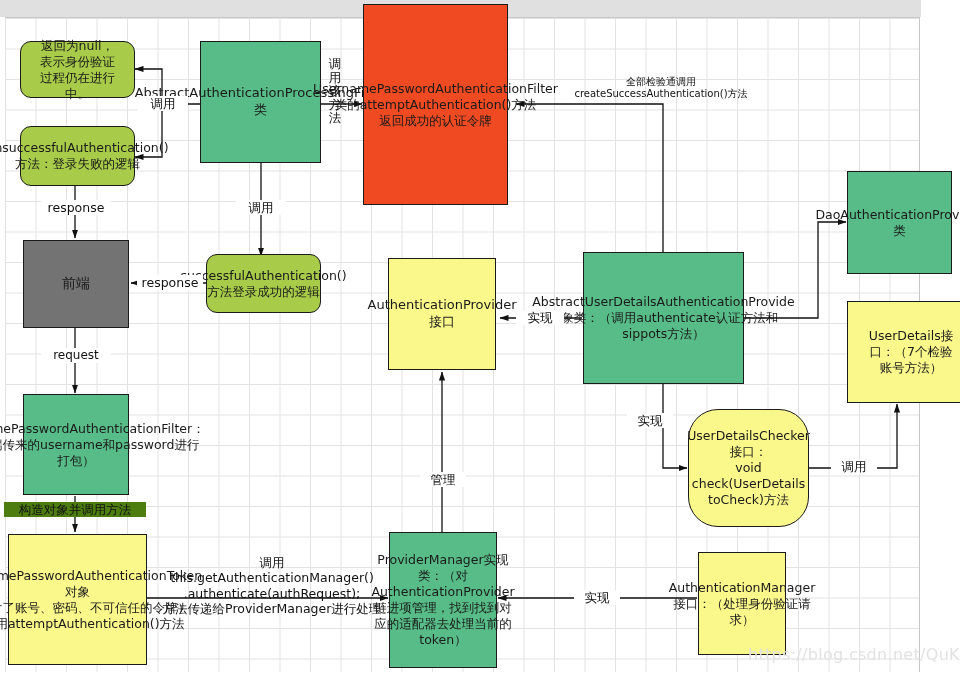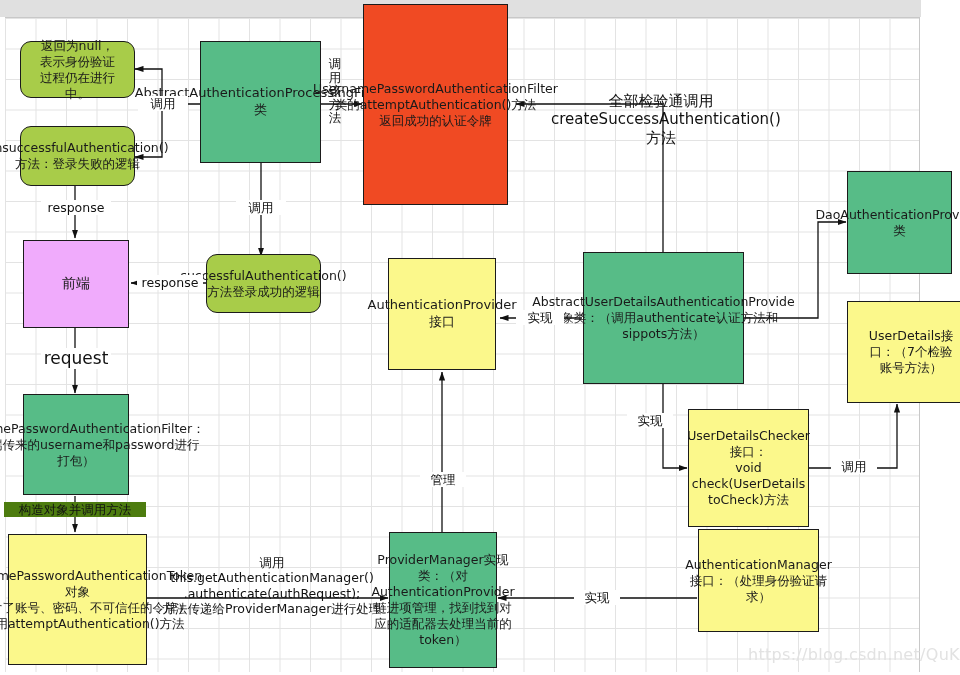--- a/index.html
+++ b/index.html
@@ -38,21 +38,21 @@
     position:absolute;
     box-sizing:border-box;
     display:flex;align-items:center;justify-content:center;
     text-align:center;
     color:#1a1a1a;
     line-height:1.28;
     white-space:pre-line;
     padding:2px 18px;
   }
   .green{ background:#57BC87; border:1px solid #1b1b1b; }
-  .orange{ background:#f0abfc; border:1px solid #1b1b1b; }
+  .orange{ background:#737373; border:1px solid #1b1b1b; }
   .red{ background:#F04A23; border:1px solid #1b1b1b; }
   .yellow{ background:#FBF88B; border:1px solid #1b1b1b; }
   .olive{ background:#A8CC49; border:1px solid #1b1b1b; border-radius:11px; }
 
   .edge-label{
     position:absolute;
     color:#111;
     background:transparent;
     text-align:center;
     line-height:1.22;
@@ -142,53 +142,53 @@
   <div class="node yellow" style="left:388px;top:258px;width:108px;height:112px;font-size:13px;">AuthenticationProvider接口</div>
 
   <div class="node green" style="left:389px;top:532px;width:108px;height:136px;font-size:12.5px;">ProviderManager实现类：（对AuthenticationProvider链进项管理，找到找到对应的适配器去处理当前的token）</div>
 
   <div class="node green" style="left:583px;top:252px;width:161px;height:132px;font-size:12.5px;">AbstractUserDetailsAuthenticationProvide抽象类：（调用authenticate认证方法和sippots方法）</div>
 
   <div class="node green" style="left:847px;top:171px;width:105px;height:103px;font-size:12.5px;">DaoAuthenticationProvider类</div>
 
   <div class="node yellow" style="left:847px;top:301px;width:128px;height:102px;font-size:12.5px;">UserDetails接口：（7个检验账号方法）</div>
 
-  <div class="node yellow" style="left:688px;top:409px;width:121px;height:118px;font-size:12.5px;">UserDetailsChecker接口：
+  <div class="node yellow" style="left:688px;top:409px;width:121px;height:118px;font-size:12.5px;border-radius:30px;">UserDetailsChecker接口：
 void check(UserDetails toCheck)方法</div>
 
-  <div class="node yellow" style="left:698px;top:529px;width:121px;height:103px;font-size:12.5px;">AuthenticationManager接口：（处理身份验证请求）</div>
+  <div class="node yellow" style="left:698px;top:552px;width:88px;height:103px;font-size:12.5px;">AuthenticationManager接口：（处理身份验证请求）</div>
 
   <div class="edge-label" style="left:138px;top:96px;width:50px;font-size:12.5px;background:#fff;">调用</div>
 
   <div class="vlabel" style="left: 327px; top: 57px; width: 16px; font-size: 12.5px; white-space: pre-line;">调
 用
 该
 方
 法</div>
 
   <div class="edge-label" style="left:236px;top:200px;width:50px;font-size:12.5px;background:#fff;">调用</div>
 
   <div class="edge-label" style="left:41px;top:200px;width:70px;font-size:12.5px;background:#fff;">response</div>
 
   <div class="edge-label" style="left:137px;top:275px;width:66px;font-size:12.5px;background:#fff;">response</div>
 
-  <div class="edge-label" style="left:41px;top:348px;width:70px;font-size:17px;background:#fff;">request</div>
+  <div class="edge-label" style="left:41px;top:348px;width:70px;font-size:12px;background:#fff;">request</div>
 
   <div class="edge-label" style="left:4px;top:502px;width:142px;font-size:12.5px;background:#4d7c0f;">构造对象并调用方法</div>
 
   <div class="edge-label" style="left:161px;top:555px;width:222px;font-size:12.5px;">调用
 this.getAuthenticationManager()
 .authenticate(authRequest);
 方法传递给ProviderManager进行处理</div>
 
   <div class="edge-label" style="left:420px;top:448px;width:46px;font-size:12.5px;background:#fff;margin-top:24px;">管理</div>
 
   <div class="edge-label" style="left:516px;top:310px;width:48px;font-size:12.5px;background:#fff;">实现</div>
 
-  <div class="edge-label" style="left:551px;top:92px;width:220px;font-size:15px;">全部检验通调用
+  <div class="edge-label" style="left:551px;top:76px;width:220px;font-size:10px;">全部检验通调用
 createSuccessAuthentication()方法</div>
 
 
   <div class="edge-label" style="left:627px;top:413px;width:46px;font-size:12.5px;background:#fff;">实现</div>
 
   <div class="edge-label" style="left:831px;top:459px;width:46px;font-size:12.5px;background:#fff;">调用</div>
 
   <div class="edge-label" style="left:574px;top:590px;width:46px;font-size:12.5px;background:#fff;">实现</div>
 
   <div id="watermark">https://blog.csdn.net/QuKman</div>

